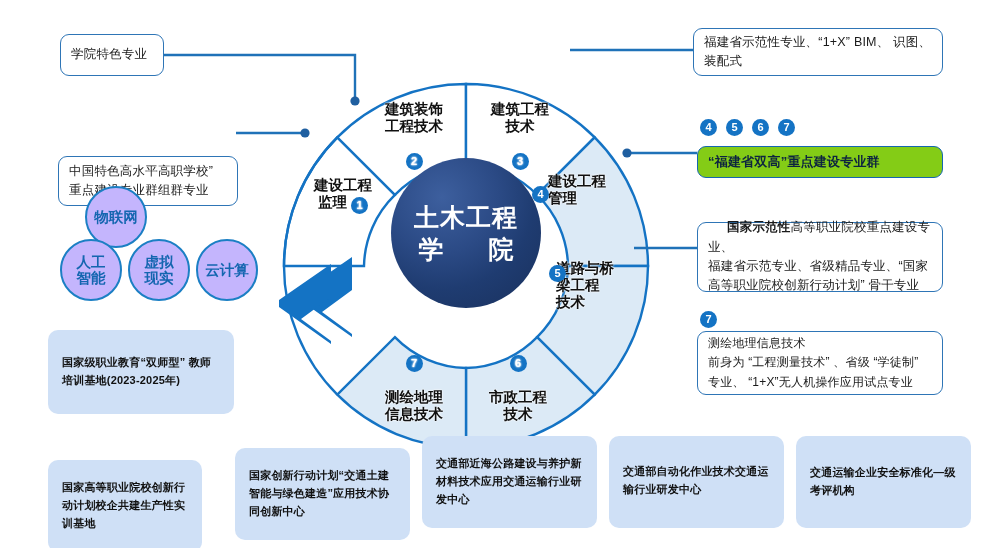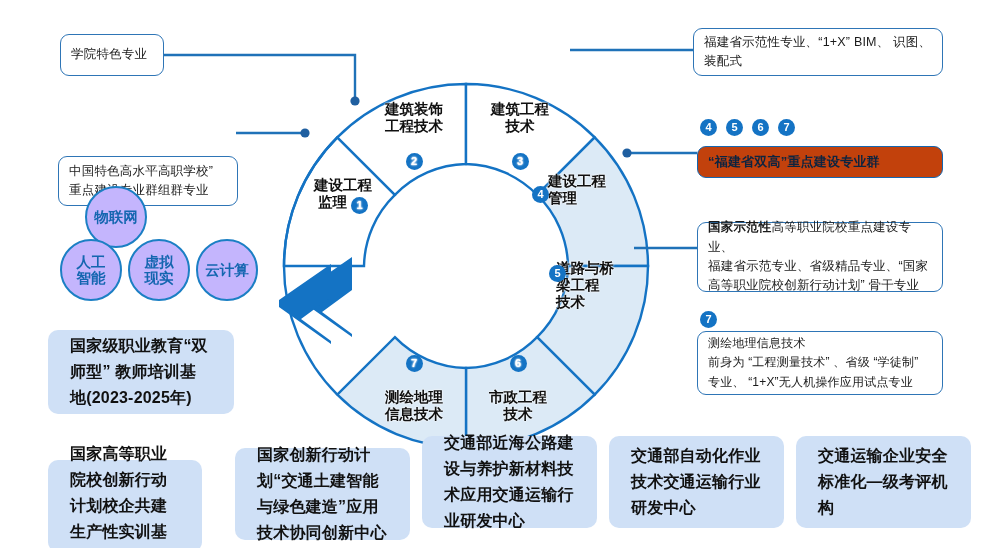--- a/index.html
+++ b/index.html
@@ -20,38 +20,38 @@
     border-radius:9px;
     background:#ffffff;
     color:#1a1a1a;
     font-size:12.5px;
     line-height:1.55;
     padding:15px 10px;
     font-weight:400;
     letter-spacing:.2px;
   }
   .callout.filled{
-    background:#c2410c;
+    background:#84cc16;
     border:1.8px solid #1466B0;
     font-weight:700;
     color:#0d2440;
   }
-  .callout b{font-weight:700;}
+  .callout b{font-weight:700;margin-left:19px;}
 
   
   .card{
     position:absolute;
     box-sizing:border-box;
     background:#CFE0F6;
     border-radius:10px;
     color:#111111;
     font-weight:700;
-    font-size:16px;
+    font-size:11px;
     line-height:1.62;
-    padding:12px 22px;
+    padding:12px 14px;
     display:flex;
     align-items:center;
     letter-spacing:.2px;
   }
 
   
   .bubble{
     position:absolute;
     box-sizing:border-box;
     border:2.2px solid #1B7FC4;
@@ -175,20 +175,24 @@
     <g>
       <path d="M634,248 L697,248" fill="none" stroke="#1F72B8" stroke-width="2.6"></path>
     </g>
 
     <g fill="#1473C4">
       <path d="M352,257 L352,290 L322,312 L352,334 L352,337 L300,300 L300,293 Z"></path>
       <path d="M331,264 L331,297 L301,319 L331,341 L331,344 L279,307 L279,300 Z"></path>
     </g>
   </svg>
 
+  <div id="hub">
+    <div class="l1">土木工程</div>
+    <div class="l2">学　院</div>
+  </div>
 
   <div class="seg-label" style="left:293px;top:160px;width:100px;">
     <span>建设工程
 监理</span><span class="badge" style="vertical-align:-2px;margin-left:4px;">1</span>
   </div>
 
   <div class="seg-label" style="left:364px;top:84px;width:100px;">
     <span>建筑装饰
 工程技术</span><br>
     <span class="badge">2</span>
@@ -285,20 +289,20 @@
 
   <div class="card" style="left:48px;top:436px;width:154px;height:92px;margin-top:24px;">
     <span>国家高等职业院校创新行动计划校企共建生产性实训基地</span>
   </div>
   <div class="card" style="left:235px;top:448px;width:175px;height:92px;">
     <span>国家创新行动计划“交通土建智能与绿色建造”应用技术协同创新中心</span>
   </div>
   <div class="card" style="left:422px;top:436px;width:175px;height:92px;">
     <span>交通部近海公路建设与养护新材料技术应用交通运输行业研发中心</span>
   </div>
-  <div class="card" style="left:609px;top:436px;width:175px;height:92px;">
+  <div class="card" style="left:609px;top:436px;width:175px;height:92px;font-family:Liberation Mono, monospace;">
     <span>交通部自动化作业技术交通运输行业研发中心</span>
   </div>
   <div class="card" style="left:796px;top:436px;width:175px;height:92px;">
     <span>交通运输企业安全标准化—级考评机构</span>
   </div>
 
 </div>
 
 </body></html>

